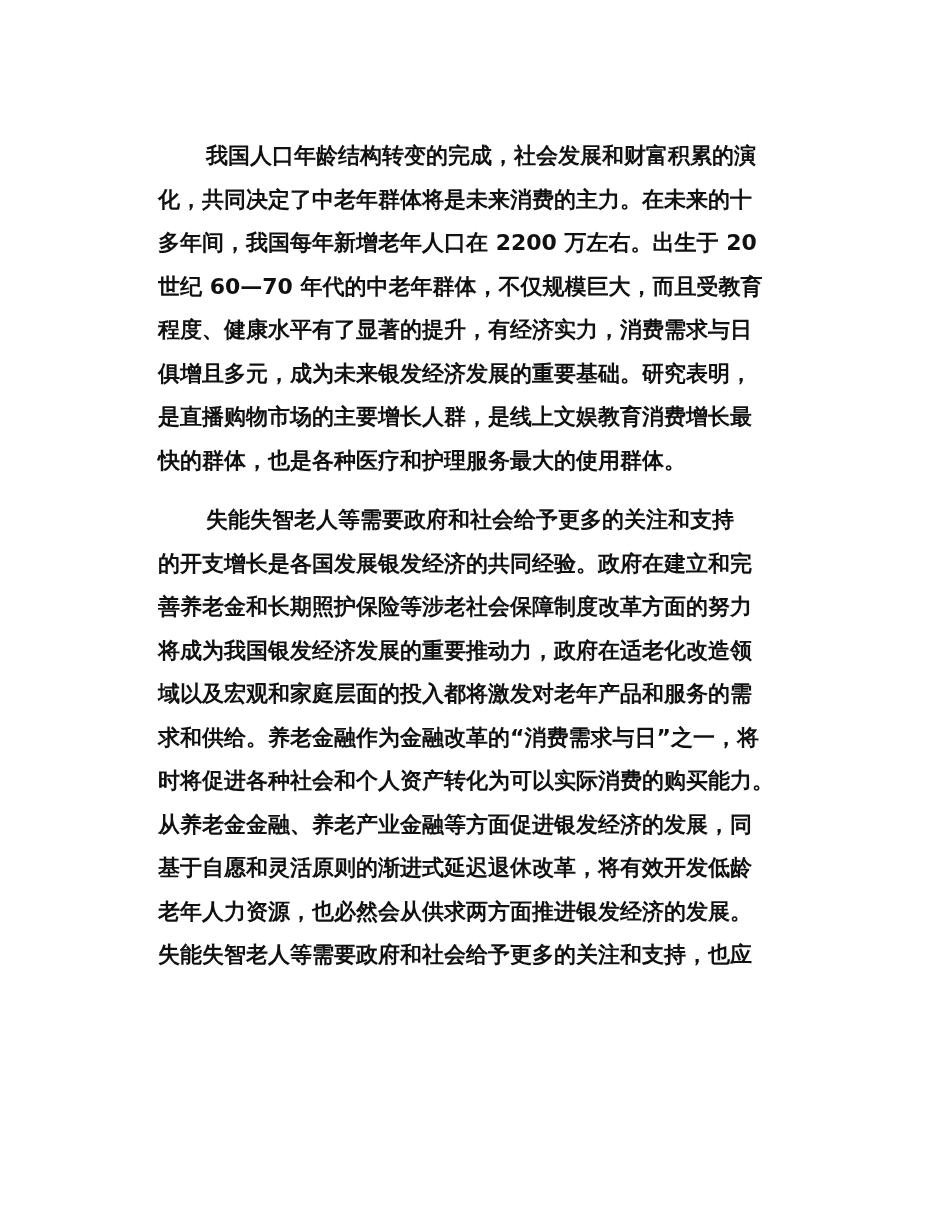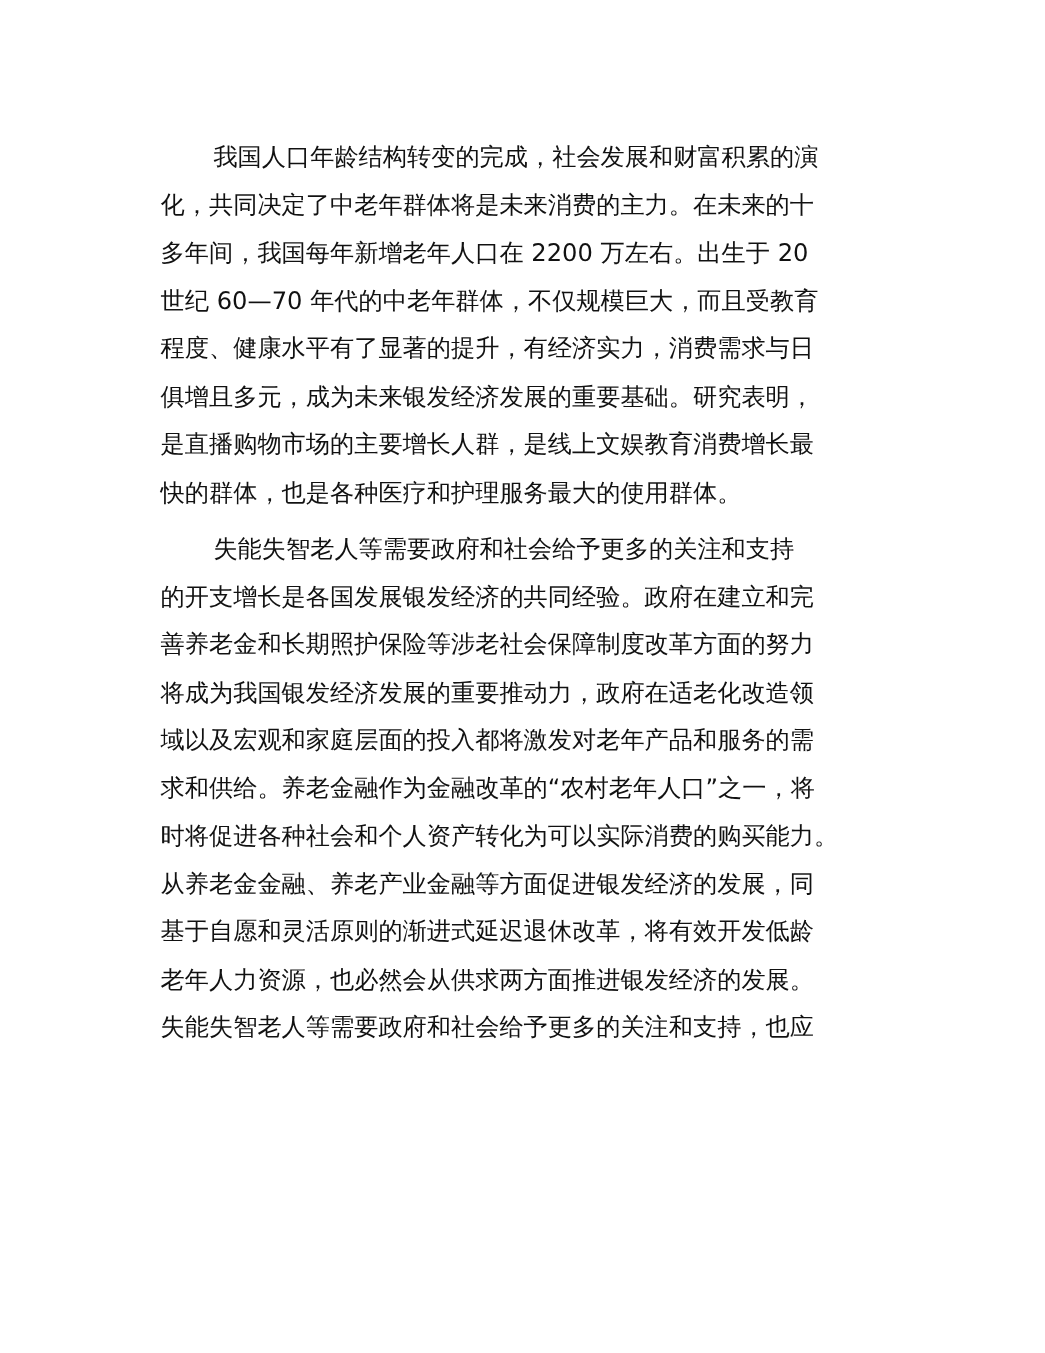--- a/index.html
+++ b/index.html
@@ -8,23 +8,24 @@
     position: absolute;
     left: 142px;
     top: 118px;
     width: 690px;
     font-family: "DejaVu Sans", sans-serif;
     font-size: 22px;
     line-height: 43.5px;
     color: #111111;
   }
   .para {
-    margin: 4px;
+    margin: 16px;
     text-indent: 2em;
     text-align: justify;
+    font-weight: bold;
   }
   .para + .para { margin-top: 8px; }
   .line { display: block; white-space: nowrap; }
   .para .line { text-indent: 0; }
   .para .line.first { padding-left: 48px; }
 </style>
 </head>
 <body>
 
 <div class="page">
@@ -37,20 +38,20 @@
     <span class="line">俱增且多元，成为未来银发经济发展的重要基础。研究表明，</span>
     <span class="line">是直播购物市场的主要增长人群，是线上文娱教育消费增长最</span>
     <span class="line">快的群体，也是各种医疗和护理服务最大的使用群体。</span>
   </p>
   <p class="para">
     <span class="line first">失能失智老人等需要政府和社会给予更多的关注和支持</span>
     <span class="line">的开支增长是各国发展银发经济的共同经验。政府在建立和完</span>
     <span class="line">善养老金和长期照护保险等涉老社会保障制度改革方面的努力</span>
     <span class="line">将成为我国银发经济发展的重要推动力，政府在适老化改造领</span>
     <span class="line">域以及宏观和家庭层面的投入都将激发对老年产品和服务的需</span>
-    <span class="line">求和供给。养老金融作为金融改革的“农村老年人口”之一，将</span>
+    <span class="line">求和供给。养老金融作为金融改革的“消费需求与日”之一，将</span>
     <span class="line">时将促进各种社会和个人资产转化为可以实际消费的购买能力。</span>
     <span class="line">从养老金金融、养老产业金融等方面促进银发经济的发展，同</span>
     <span class="line">基于自愿和灵活原则的渐进式延迟退休改革，将有效开发低龄</span>
     <span class="line">老年人力资源，也必然会从供求两方面推进银发经济的发展。</span>
     <span class="line">失能失智老人等需要政府和社会给予更多的关注和支持，也应</span>
   </p>
 </div>
 
 </body></html>

